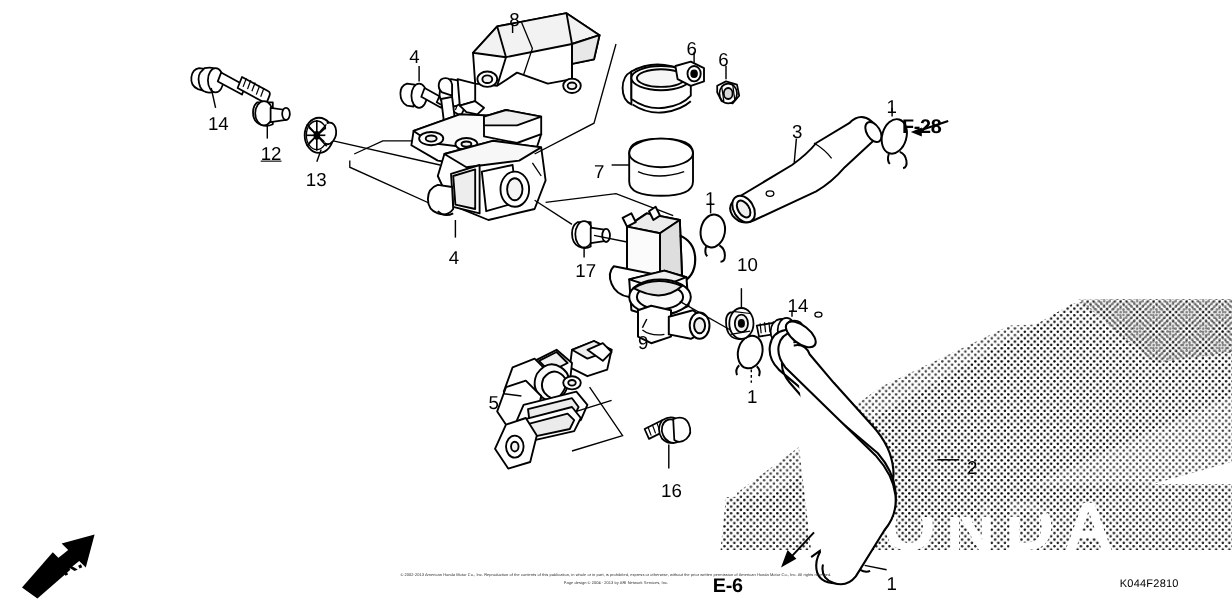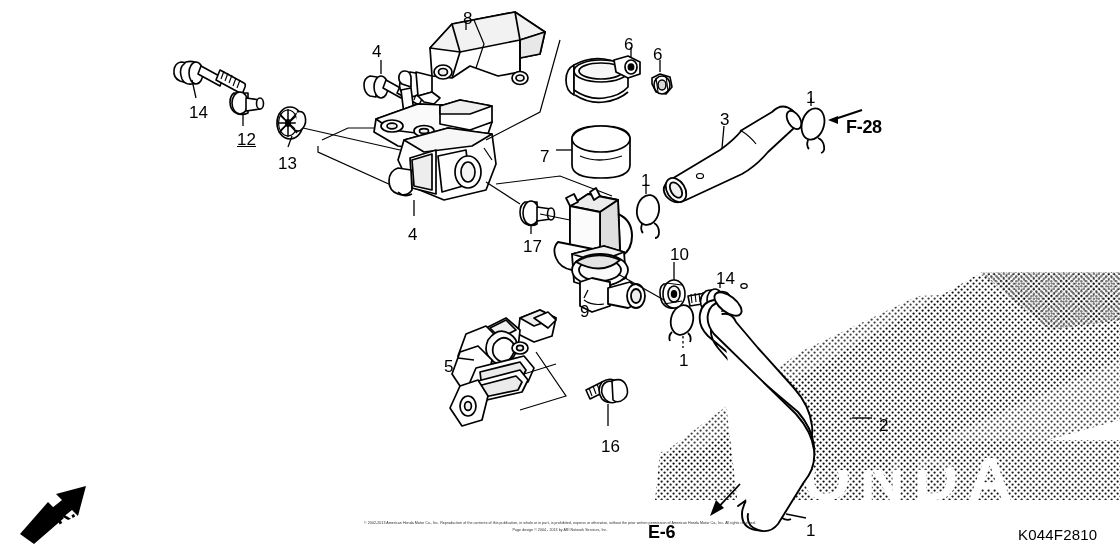--- a/index.html
+++ b/index.html
@@ -61,21 +61,21 @@
     font-family: "Liberation Sans", sans-serif;
     font-size: 3.6px;
     color: #2a2a2a;
     line-height: 1.55;
     letter-spacing: 0.05px;
     white-space: nowrap;
   }
   .sheet-code {
     position: absolute;
     font-family: "Liberation Sans", sans-serif;
-    font-size: 15px;
+    font-size: 10px;
     color: #000000;
     letter-spacing: 0.2px;
     white-space: nowrap;
   }
 </style>
 </head>
 <body>
 
 <div id="page">
 
@@ -425,31 +425,31 @@
     <div class="callout" style="left:653px;top:46px;">6</div>
     <div class="callout" style="left:806px;top:89px;">1</div>
     <div class="callout" style="left:189px;top:104px;">14</div>
     <div class="callout" style="left:720px;top:111px;">3</div>
     <div class="callout" style="left:237px;top:131px;text-decoration:underline;">12</div>
     <div class="callout" style="left:540px;top:148px;">7</div>
     <div class="callout" style="left:278px;top:155px;">13</div>
     <div class="callout" style="left:641px;top:172px;">1</div>
     <div class="callout" style="left:408px;top:226px;">4</div>
     <div class="callout" style="left:523px;top:238px;">17</div>
-    <div class="callout" style="left:670px;top:246px;">10</div>
+    <div class="callout" style="left:670px;top:232px;">10</div>
     <div class="callout" style="left:716px;top:270px;">14</div>
     <div class="callout" style="left:580px;top:303px;">9</div>
     <div class="callout" style="left:679px;top:352px;">1</div>
     <div class="callout" style="left:444px;top:358px;">5</div>
     <div class="callout" style="left:879px;top:417px;">2</div>
     <div class="callout" style="left:601px;top:438px;">16</div>
     <div class="callout" style="left:806px;top:522px;">1</div>
   </div>
 
-  <div class="ref-tag" style="left:846px;top:105px;font-size:18px;margin-top:12px;">F-28</div>
+  <div class="ref-tag" style="left:820px;top:105px;font-size:18px;">F-28</div>
   <div class="ref-tag" style="left:648px;top:522px;font-size:18px;">E-6</div>
 
   <div class="fr-label" style="left:50px;top:512px;">FR.</div>
 
   <div class="copyright" style="left:0;top:521px;">© 2002-2013 American Honda Motor Co., Inc. Reproduction of the contents of this publication, in whole or in part, is prohibited, express or otherwise, without the prior written permission of American Honda Motor Co., Inc. All rights reserved.</div>
   <div class="copyright" style="left:0;top:528px;">Page design © 2004 - 2013 by ARI Network Services, Inc.</div>
 
   <div class="sheet-code" style="left:1018px;top:526px;">K044F2810</div>
 
 </div>

